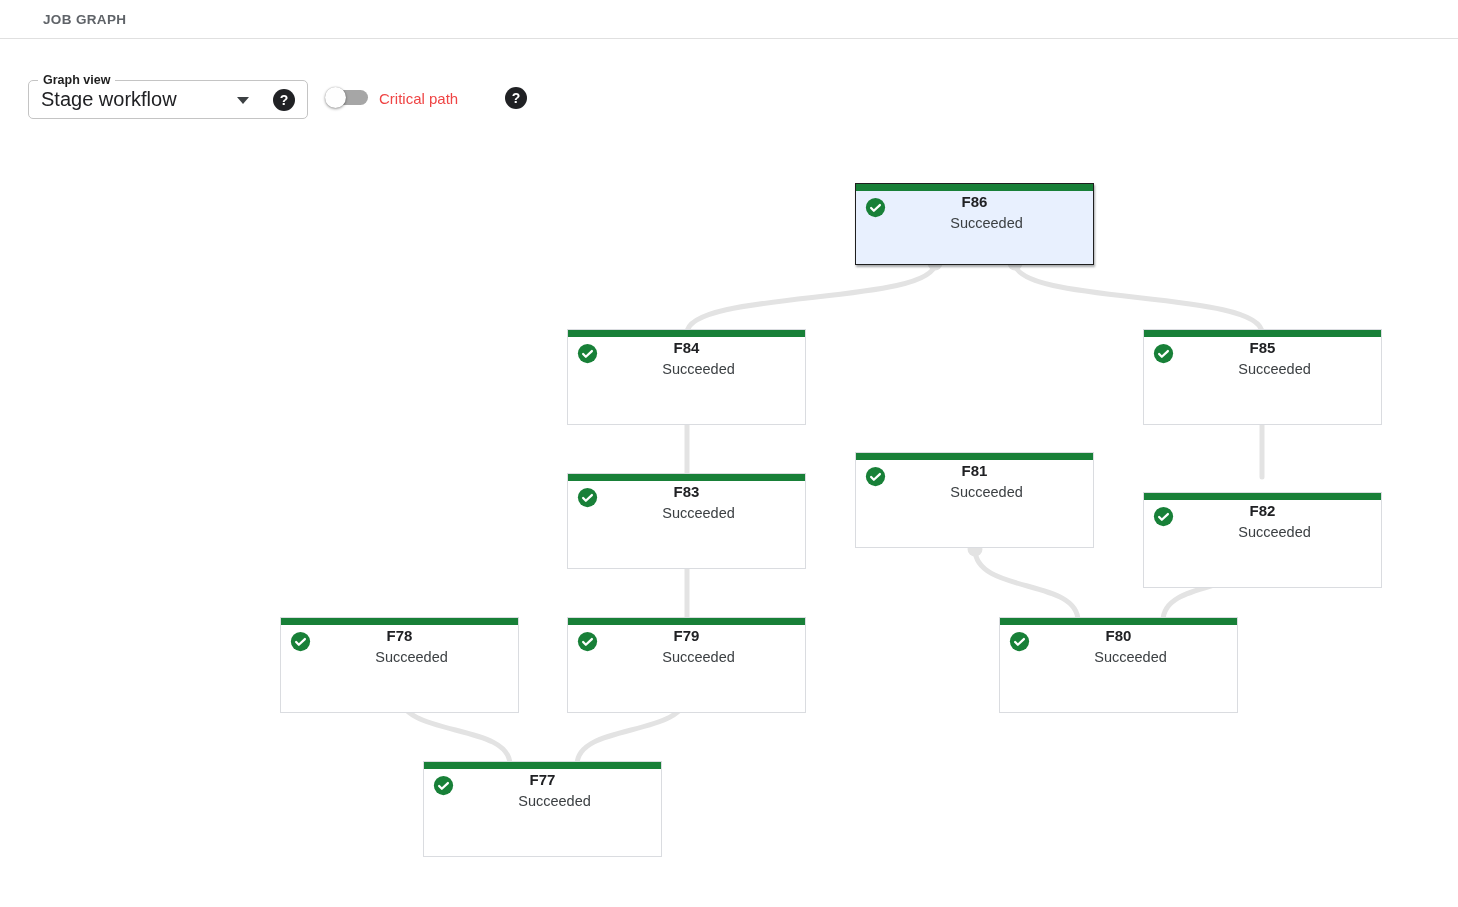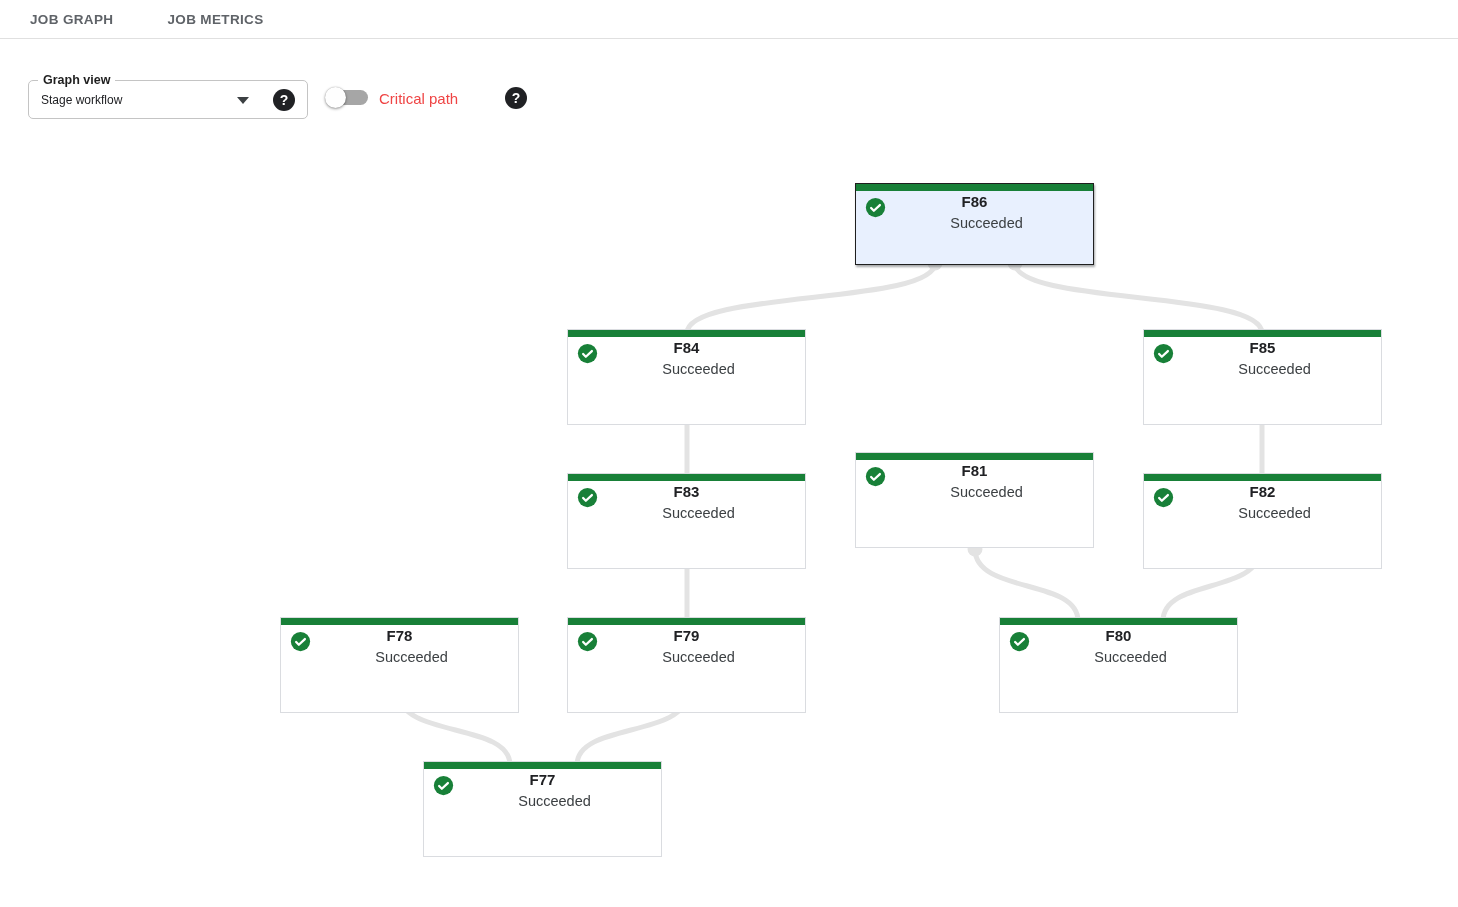--- a/index.html
+++ b/index.html
@@ -9,21 +9,21 @@
     width: 1458px; height: 907px;
     position: relative; overflow: hidden;
     color: #202124;
   }
 
   
   .tabbar {
     position: absolute; top: 0; left: 0; right: 0; height: 39px;
     border-bottom: 1px solid #e0e0e0;
     display: flex; align-items: stretch;
-    padding-left: 3px;
+    padding-left: 16px;
     background: #fff;
   }
   .tab {
     position: relative;
     padding: 0 27px;
     display: flex; align-items: center;
     font-size: 13.5px; font-weight: bold; letter-spacing: 0.35px;
     color: #5f6368;
     cursor: pointer;
     white-space: nowrap;
@@ -46,21 +46,21 @@
   }
   .select-label {
     position: absolute; left: 9px; top: -9px;
     background: #fff; padding: 0 5px;
     font-size: 12.5px; font-weight: bold; color: #1f1f1f;
     line-height: 17px;
   }
   .select-value {
     position: absolute; left: 12px; top: 0; height: 37px;
     display: flex; align-items: center;
-    font-size: 12px; color: #202124;
+    font-size: 20px; color: #202124;
   }
   .caret-down {
     position: absolute; right: 58px; top: 16px;
     width: 0; height: 0;
     border-left: 6px solid transparent;
     border-right: 6px solid transparent;
     border-top: 7px solid #3c4043;
   }
   .help-icon {
     width: 22px; height: 22px; border-radius: 50%;
@@ -121,21 +121,20 @@
     font-size: 14.5px; color: #3c4043;
     line-height: 22px;
     margin-left: 24px;
   }
 </style>
 </head>
 <body>
 
 <nav class="tabbar">
   <div class="tab">JOB GRAPH</div>
-  <div class="tab">JOB METRICS</div>
 </nav>
 
 <div class="toolbar">
 
   <div class="select-box">
     <span class="select-label">Graph view</span>
     <span class="select-value">Stage workflow</span>
     <span class="caret-down"></span>
     <span class="help-icon">?</span>
   </div>
@@ -215,21 +214,21 @@
   <div class="node" style="left:855px;top:452px">
     <div class="bar"></div>
     <svg class="check-icon" viewBox="0 0 24 24">
       <circle cx="12" cy="12" r="11" fill="#188038"></circle>
       <path d="M7 12.6l3.1 3.1L17 9.2" stroke="#fff" stroke-width="2.6" fill="none" stroke-linecap="round" stroke-linejoin="round"></path>
     </svg>
     <div class="node-title">F81</div>
     <div class="node-status">Succeeded</div>
   </div>
 
-  <div class="node" style="left:1143px;top:473px">
+  <div class="node" style="left:1143px;top:492px">
     <div class="bar"></div>
     <svg class="check-icon" viewBox="0 0 24 24">
       <circle cx="12" cy="12" r="11" fill="#188038"></circle>
       <path d="M7 12.6l3.1 3.1L17 9.2" stroke="#fff" stroke-width="2.6" fill="none" stroke-linecap="round" stroke-linejoin="round"></path>
     </svg>
     <div class="node-title">F82</div>
     <div class="node-status">Succeeded</div>
   </div>
 
   <div class="node" style="left:280px;top:617px">

